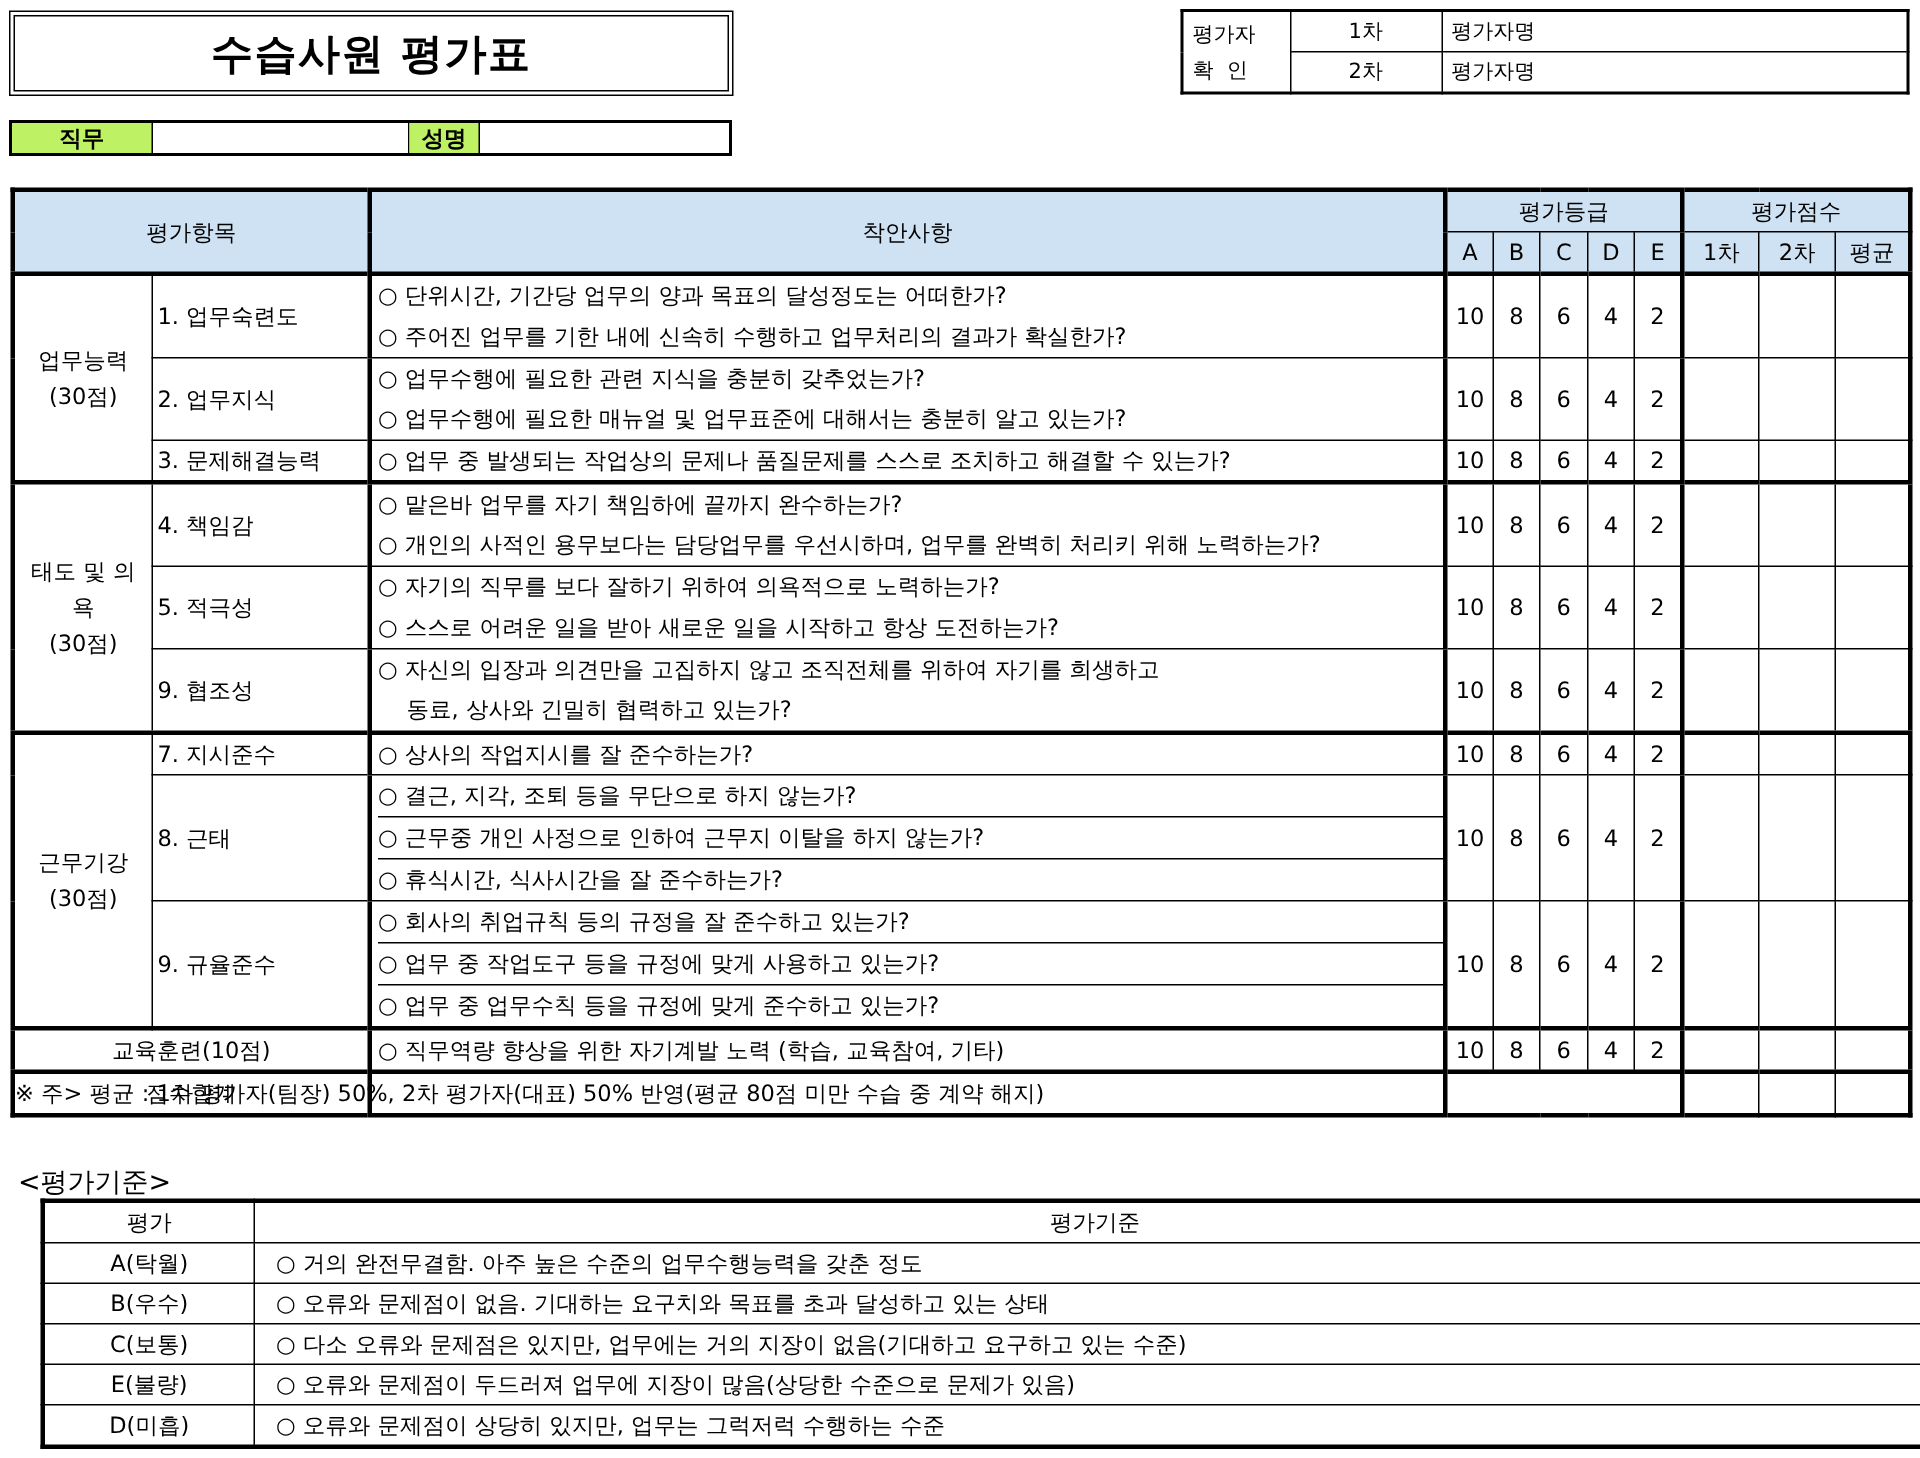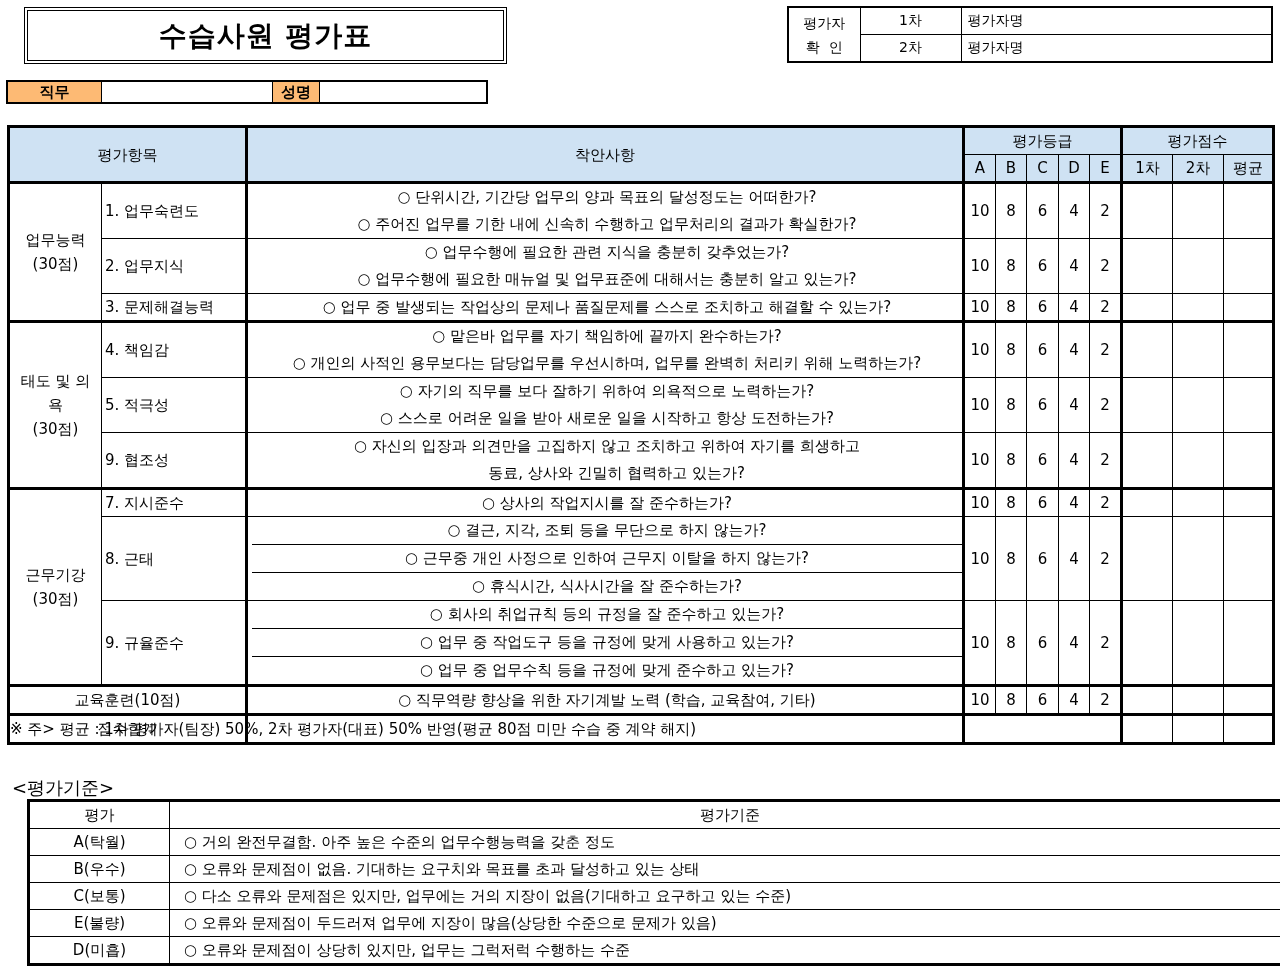--- a/index.html
+++ b/index.html
@@ -5,34 +5,34 @@
   html, body { margin: 0; padding: 0; background: #ffffff; }
   body {
     width: 1280px; height: 972px; position: relative; overflow: hidden;
     font-family: "DejaVu Sans", "Liberation Sans", sans-serif;
     color: #000; font-size: 15px;
   }
   .abs { position: absolute; box-sizing: border-box; }
 
   
   .title-box {
-    left: 24px; top: 7px; width: 483px; height: 57px;
+    left: 6px; top: 7px; width: 483px; height: 57px;
     border: 3px double #000; border-width: 4px;
     border-style: double;
     display: flex; align-items: center; justify-content: center;
     font-size: 28px; font-weight: bold; letter-spacing: 1px;
   }
 
   
   .info-row {
     left: 6px; top: 80px; width: 482px; height: 24px;
     border: 2px solid #000; display: flex;
   }
   .info-row .lbl {
-    background: #fdba74; font-weight: bold; font-size: 15px;
+    background: #bef264; font-weight: bold; font-size: 15px;
     display: flex; align-items: center; justify-content: center;
     border-right: 1px solid #000;
   }
   .info-row .val { border-right: 1px solid #000; }
   .info-row .val:last-child { border-right: none; }
 
   
   .approval {
     left: 787px; top: 6px; width: 486px; height: 56px;
     border: 2px solid #000; border-collapse: collapse;
@@ -48,21 +48,21 @@
     position: absolute; left: 7px; top: 125px; width: 1266px;
     border: 3px solid #000;
   }
   .main td {
     border: 1px solid #000; font-size: 15px; padding: 0;
     vertical-align: middle; line-height: 26px;
   }
   .main .hd { background: #cfe2f3; text-align: center; }
   .main .c { text-align: center; }
   .main .item { padding-left: 3px; }
-  .main .crit { padding-left: 4px; white-space: nowrap; text-align: center; }
+  .main .crit { padding-left: 4px; white-space: nowrap; }
   .main .crit div { height: 27px; line-height: 27px; }
   .main .crit div.sep { border-bottom: 1px solid #000; }
   .thick-l { border-left: 3px solid #000 !important; }
   .thick-t { border-top: 3px solid #000 !important; }
   .main .cat { text-align: center; line-height: 24px; }
 
   .note {
     left: 10px; top: 720px; font-size: 15px; white-space: nowrap;
   }
   .crit-title {
@@ -94,21 +94,21 @@
 </div>
 
 <table class="abs approval">
   <colgroup>
       <col style="width:72px">
       <col style="width:101px">
       <col>
     </colgroup>
   <tbody>
       <tr>
-    <td rowspan="2" style="text-align:center;line-height:24px;">
+    <td rowspan="2" style="line-height:24px;">
       <div>평가자</div>
       <div style="white-space:pre">확  인</div>
     </td>
     <td style="text-align:center">1차</td>
     <td>평가자명</td>
   </tr>
   <tr>
     <td style="text-align:center">2차</td>
     <td>평가자명</td>
   </tr>
@@ -225,21 +225,21 @@
     <td class="c">6</td>
     <td class="c">4</td>
     <td class="c">2</td>
     <td class="thick-l"></td>
     <td></td>
     <td></td>
   </tr>
   <tr>
     <td class="item">9. 협조성</td>
     <td class="crit thick-l">
-      <div>○ 자신의 입장과 의견만을 고집하지 않고 조치하고 위하여 자기를 희생하고</div>
+      <div>○ 자신의 입장과 의견만을 고집하지 않고 조직전체를 위하여 자기를 희생하고</div>
       <div style="white-space:pre">    동료, 상사와 긴밀히 협력하고 있는가?</div>
     </td>
     <td class="c thick-l">10</td>
     <td class="c">8</td>
     <td class="c">6</td>
     <td class="c">4</td>
     <td class="c">2</td>
     <td class="thick-l"></td>
     <td></td>
     <td></td>

